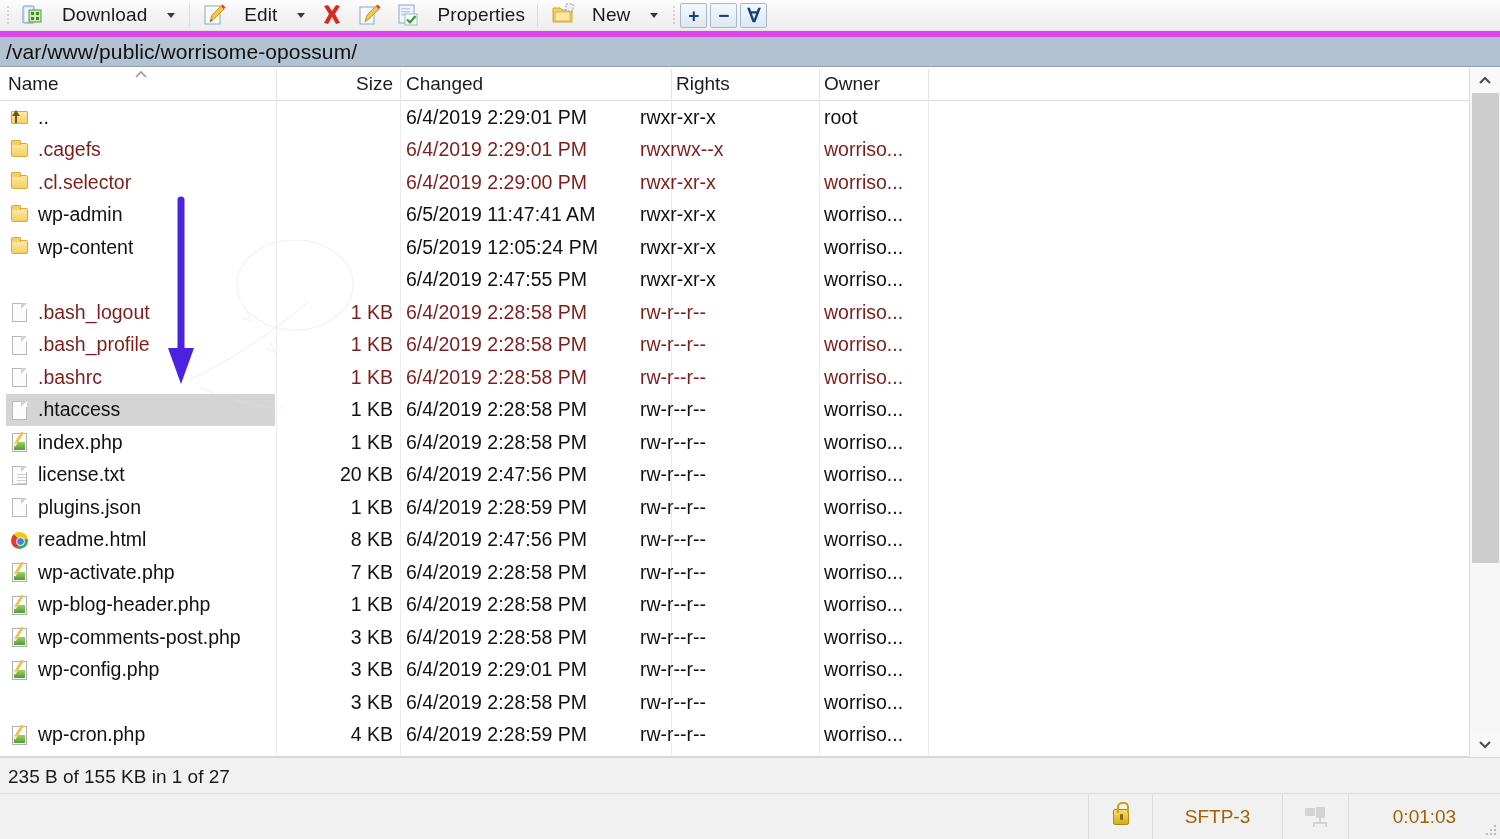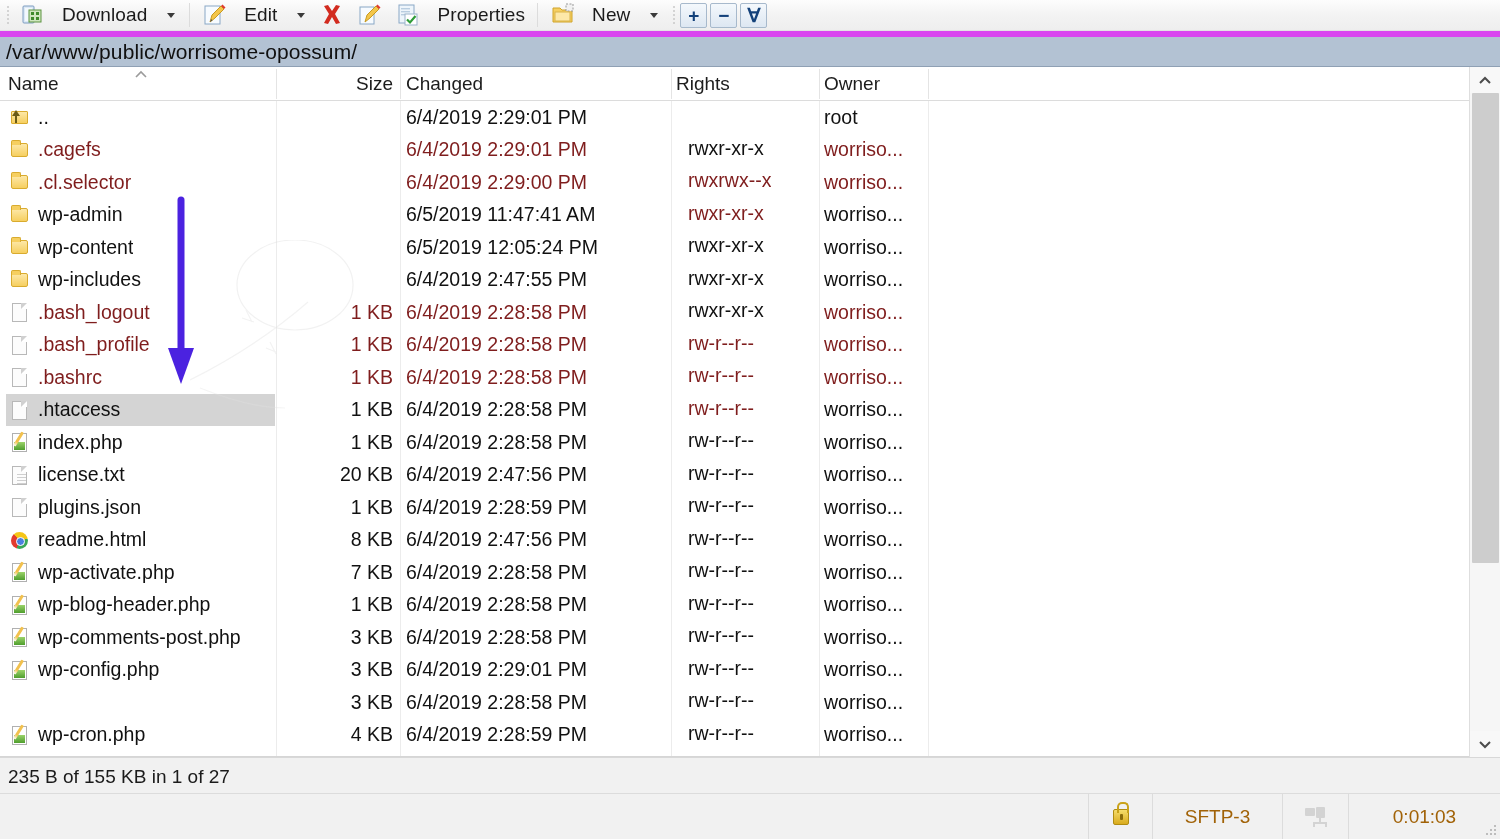--- a/index.html
+++ b/index.html
@@ -76,21 +76,21 @@
   .row { position: relative; height: 32.5px; }
   .row.sel .cell-name { background: #d4d4d4; }
   .cell {
     position: absolute; top: 0; height: 32.5px;
     display: flex; align-items: center; font-size: 19.5px; color: #111;
     white-space: nowrap; overflow: hidden;
   }
   .cell-name { left: 6px; width: 269px; gap: 8px; padding-left: 4px; }
   .cell-size { left: 281px; width: 112px; justify-content: flex-end; }
   .cell-changed { left: 406px; }
-  .cell-rights { left: 688px; margin-top: 31px; }
+  .cell-rights { left: 640px; }
   .cell-owner { left: 824px; }
   .row.dim .cell { color: #7f1d1d; }
   .name-txt { overflow: hidden; text-overflow: ellipsis; }
 
   
   .col-line { position: absolute; top: 34px; bottom: 0; width: 1px; background: #ececec; }
 
   
   .fi { width: 20px; height: 22px; position: relative; flex: 0 0 20px; }
   .fi-folder {
@@ -405,26 +405,20 @@
               <span class="fi-folder"></span>
             </span>
             <span class="name-txt">wp-content</span>
           </div>
           <div class="cell cell-size"></div>
           <div class="cell cell-changed">6/5/2019 12:05:24 PM</div>
           <div class="cell cell-rights">rwxr-xr-x</div>
           <div class="cell cell-owner">worriso...</div>
         </div>
         <div class="row">
-          <div class="cell cell-name">
-            <span class="fi">
-              <span class="fi-folder"></span>
-            </span>
-            <span class="name-txt">wp-includes</span>
-          </div>
           <div class="cell cell-size"></div>
           <div class="cell cell-changed">6/4/2019 2:47:55 PM</div>
           <div class="cell cell-rights">rwxr-xr-x</div>
           <div class="cell cell-owner">worriso...</div>
         </div>
         <div class="row dim">
           <div class="cell cell-name">
             <span class="fi">
               <span class="fi-doc"></span>
             </span>

